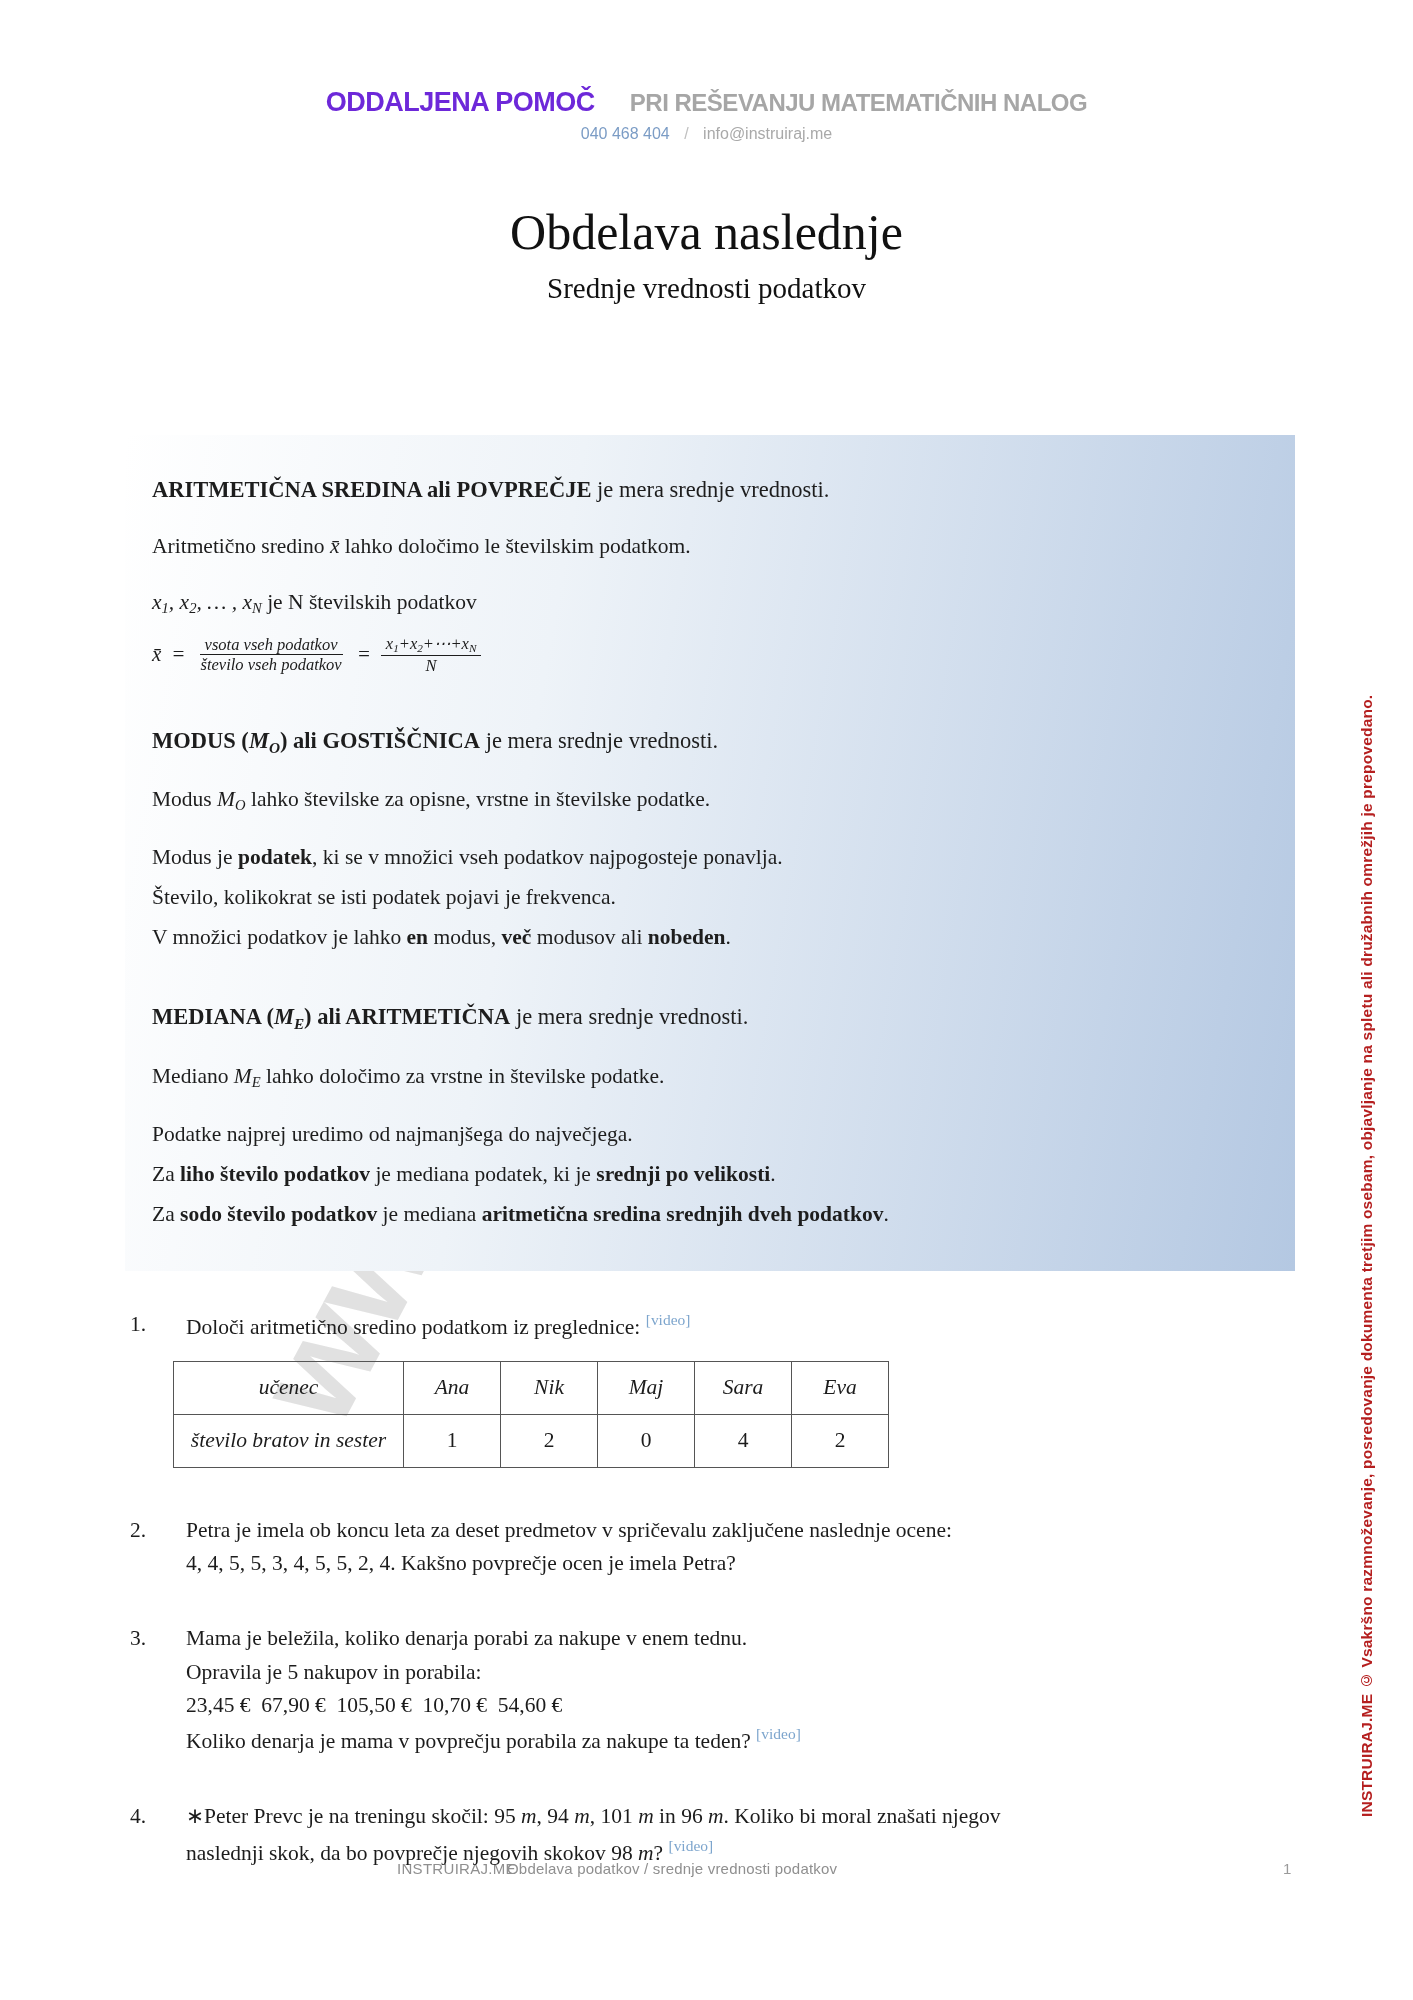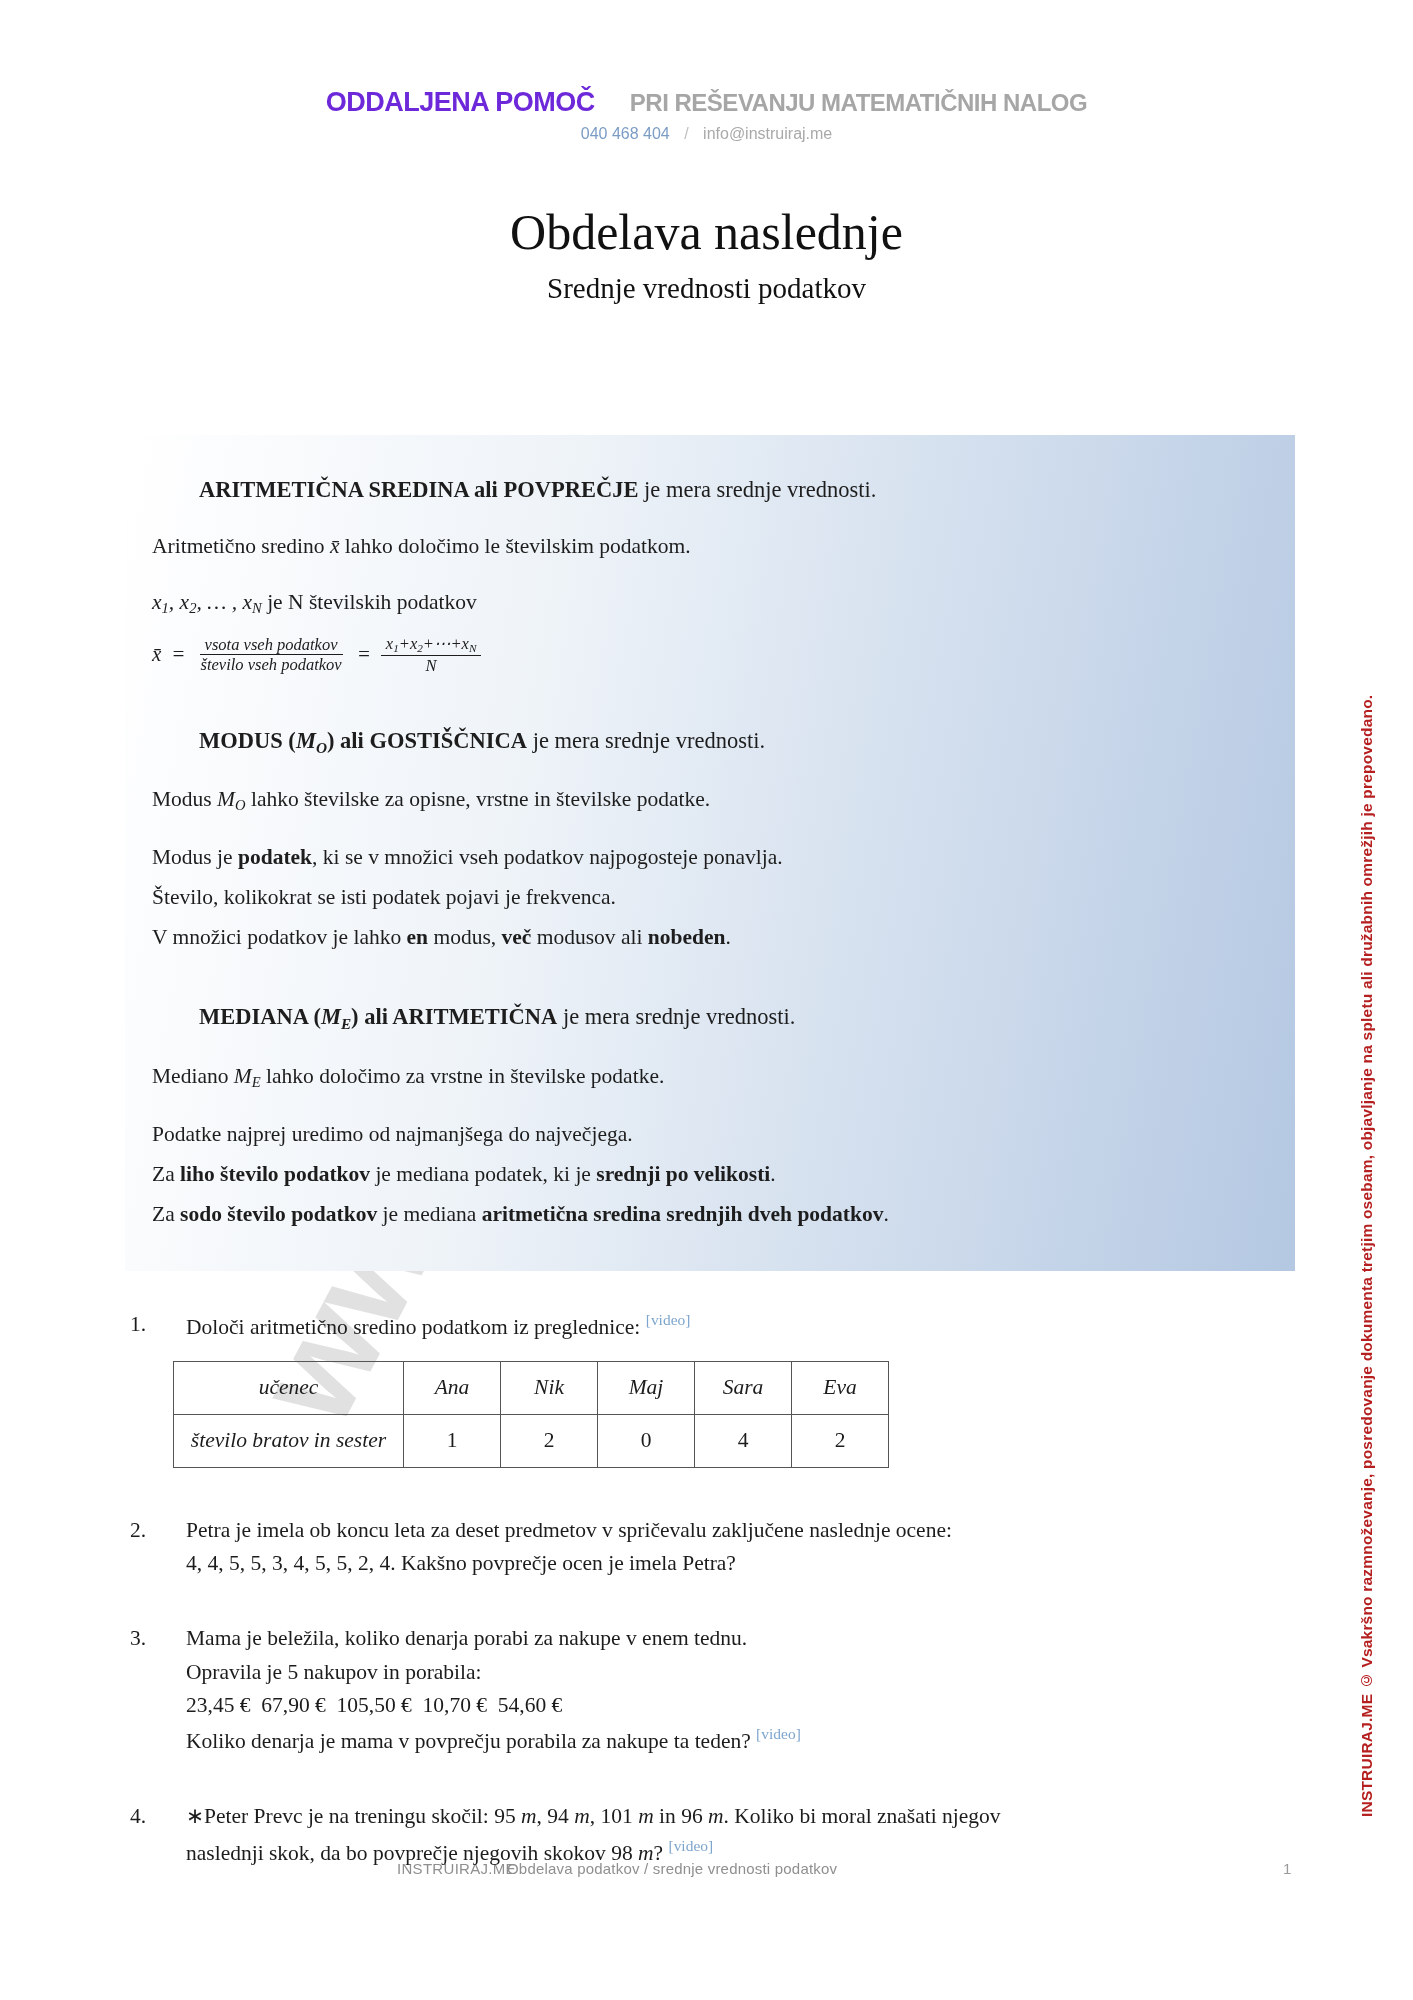--- a/index.html
+++ b/index.html
@@ -31,21 +31,21 @@
              transform:rotate(-62deg);font-family:"Liberation Sans",sans-serif;
              font-weight:700;font-size:140px;color:#c9c9c9;opacity:0.55;z-index:0;}
   
   .infobox{
     position:absolute;left:125px;top:435px;width:1170px;box-sizing:border-box;
     padding:40px 30px 42px 27px;
     background:linear-gradient(100deg,#ffffff 0%,#eef3f8 35%,#b4c8e2 100%);
     z-index:1;
   }
   .bx{margin:0;font-size:21.5px;line-height:1.35;color:#1d1d1d;}
-  .bx.h{font-size:22.5px;margin-left:47px;}
+  .bx.h{font-size:22.5px;}
   .m-top-lg{margin-top:50px;}
   .m-top-md{margin-top:27px;}
   .m-top-sm{margin-top:11px;}
   .formula{display:flex;align-items:center;gap:10px;margin-top:14px;
            font-size:21px;font-style:italic;}
   .frac{display:inline-flex;flex-direction:column;align-items:center;
         font-size:16.5px;line-height:1.2;}
   .frac .num{padding:0 5px;border-bottom:1.4px solid #1d1d1d;}
   .frac .den{padding:0 5px;}
   

